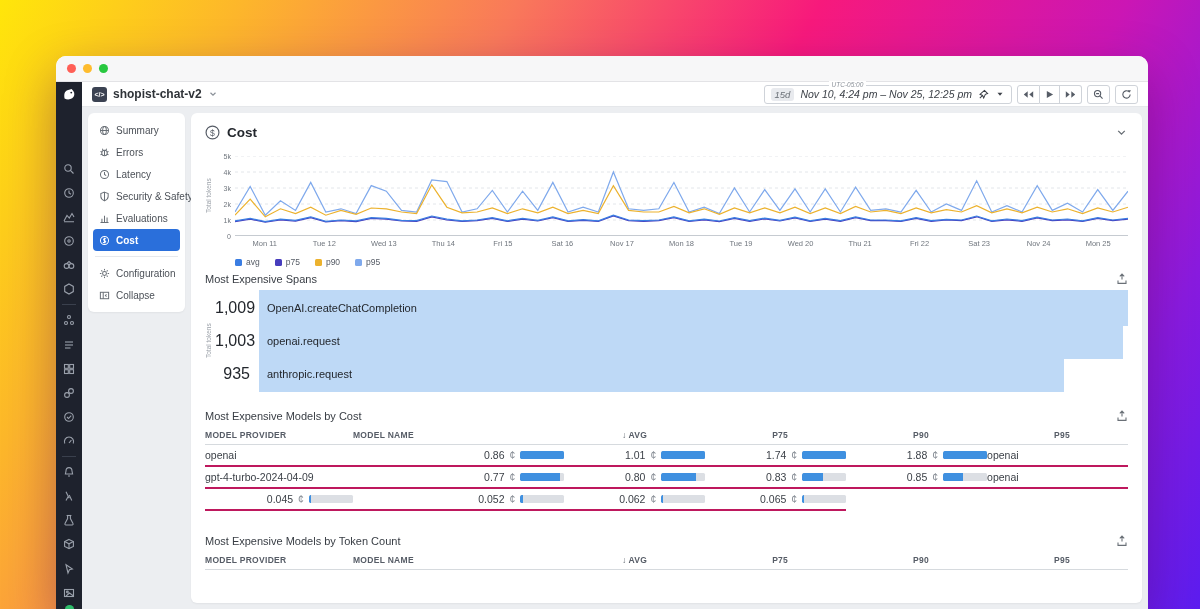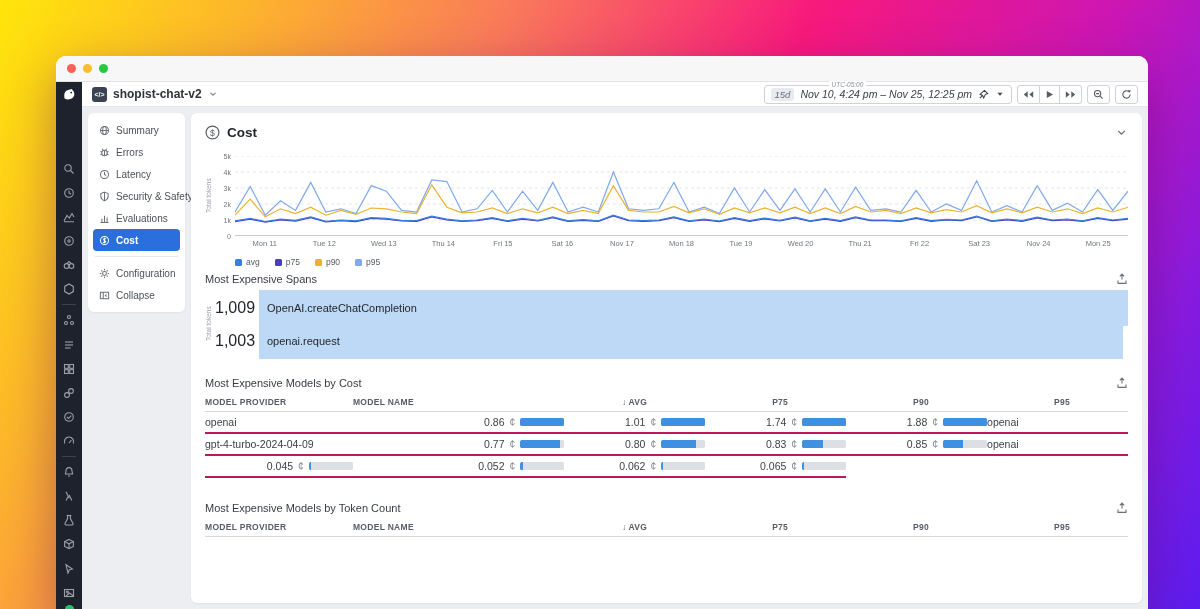--- a/index.html
+++ b/index.html
@@ -471,20 +471,27 @@
                         <span class="splabel">OpenAI.createChatCompletion</span>
                       </div>
                     </div>
                     <div class="sprow">
                       <span class="spval">1,003</span>
                       <div class="spbarwrap">
                         <div class="spbar" style="width: 99.4054%; background: rgb(190, 217, 246);"></div>
                         <span class="splabel">openai.request</span>
                       </div>
                     </div>
+                    <div class="sprow">
+                      <span class="spval">935</span>
+                      <div class="spbarwrap">
+                        <div class="spbar" style="width: 92.666%; background: rgb(190, 217, 246);"></div>
+                        <span class="splabel">anthropic.request</span>
+                      </div>
+                    </div>
                   </div>
               </div>
             </section>
 
             <section class="tblsec">
               <div class="sec-head">
                 <span class="sec-title">Most Expensive Models by Cost</span>
                 <div class="sec-actions">
                   <button class="export">
                       <svg width="12" height="12" viewBox="0 0 12 12">

